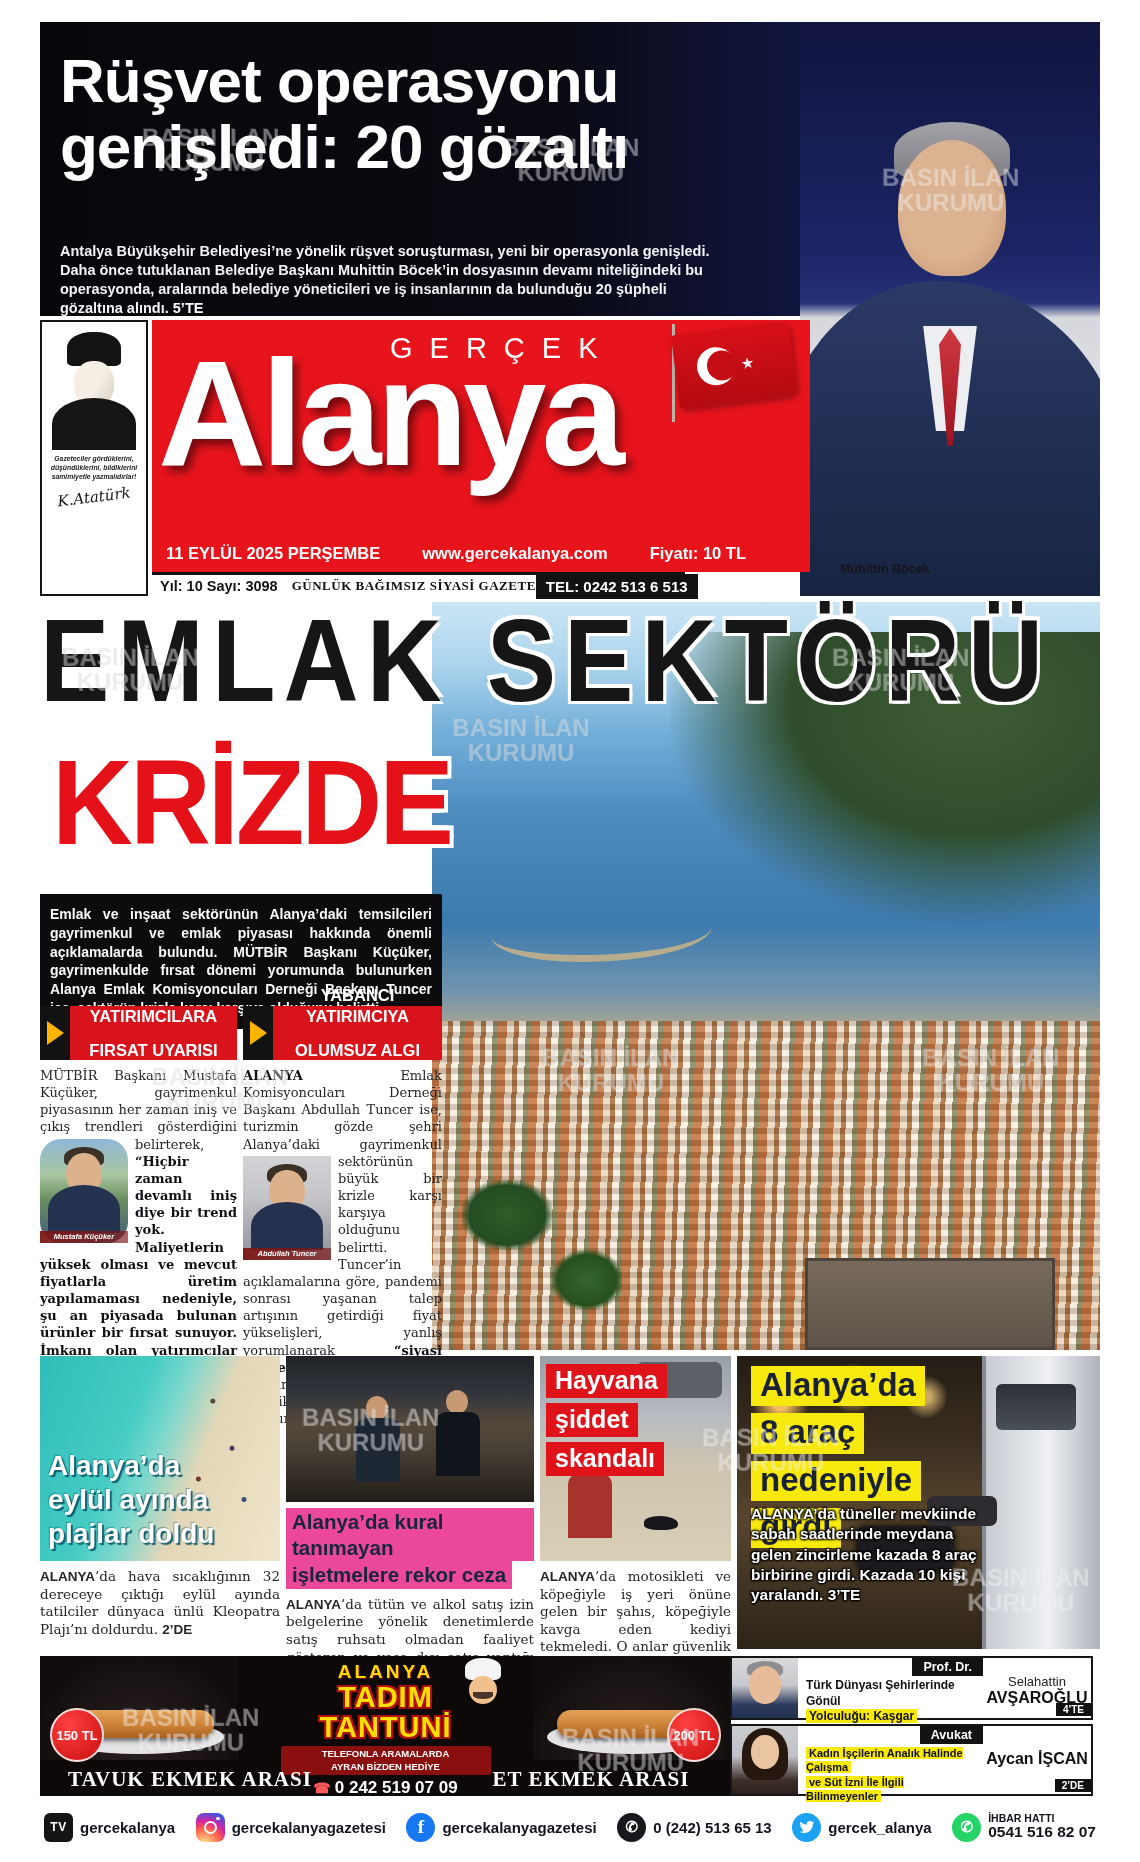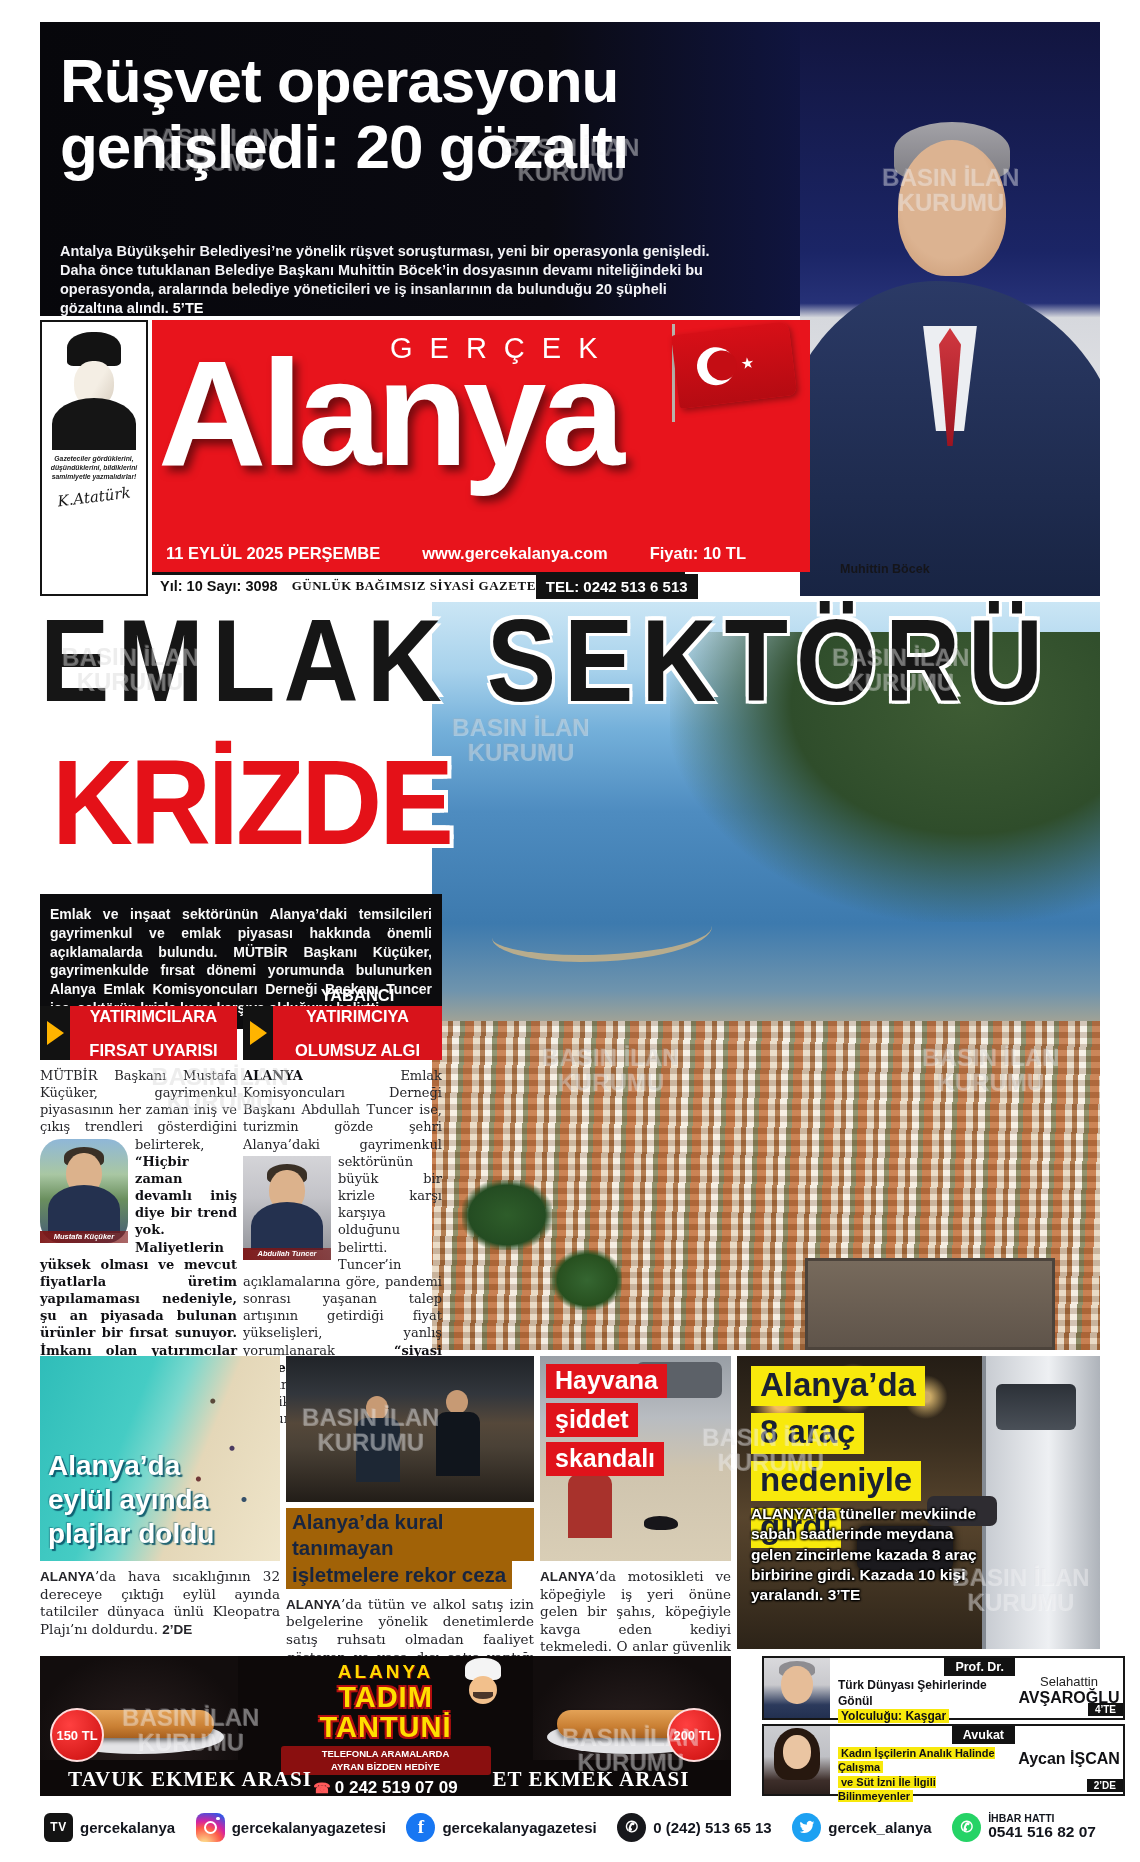--- a/index.html
+++ b/index.html
@@ -123,21 +123,21 @@
       radial-gradient(circle at 66% 60%, #703838 0 2px, rgba(0,0,0,0) 3px),
       radial-gradient(circle at 85% 70%, #35506a 0 2px, rgba(0,0,0,0) 3px),
       linear-gradient(112deg,#2fbdb9 0%,#45ccc4 36%,#7cd8cd 48%,#e4d7b8 63%,#efe5ca 100%); }
   .bs-a-head { position:absolute; left:8px; bottom:10px; font-weight:bold; font-size:28px; line-height:1.22;
     color:#fff; text-shadow:2px 2px 1px rgba(10,85,105,0.9), -1px -1px 1px rgba(10,85,105,0.45); }
   .bar-bg { background:linear-gradient(180deg,#202328 0%,#32363c 26%,#55483a 46%,#4a4136 62%,#221d18 100%); }
   .fig { position:absolute; }
   .fig .f-head { position:absolute; left:10px; top:0; width:22px; height:24px; border-radius:50%; background:#c79a74; }
   .fig .f-vest { position:absolute; left:0; top:22px; width:44px; height:64px; border-radius:10px 10px 0 0; background:#1d2734; }
   .fig.f2 .f-vest { background:#10151c; }
-  .ylw-line { display:inline-block; background:#a16207; color:#18253f; font-weight:bold; font-size:20.5px;
+  .ylw-line { display:inline-block; background:#ec4899; color:#18253f; font-weight:bold; font-size:20.5px;
     padding:1px 6px; line-height:1.25; }
   .red-line { display:block; width:fit-content; background:#e0131b; color:#fff; font-weight:bold; font-size:25px;
     padding:2px 9px 3px; margin-bottom:5px; }
   .lot-bg { background:linear-gradient(180deg,#989ea5 0%,#b8bcc1 30%,#cfc4ae 55%,#d9ceb6 100%); }
   .car { position:absolute; border-radius:7px; }
   .tunnel-bg { background:
       radial-gradient(circle at 12% 16%, rgba(255,196,98,0.95) 0 7px, rgba(255,196,98,0) 28px),
       radial-gradient(circle at 32% 11%, rgba(255,205,115,0.85) 0 6px, rgba(255,205,115,0) 25px),
       radial-gradient(circle at 52% 14%, rgba(255,214,128,0.75) 0 5px, rgba(255,205,115,0) 22px),
       linear-gradient(180deg,#241d15 0%,#3b2f20 30%,#58452d 55%,#2c2318 100%); }
@@ -169,21 +169,21 @@
   .ad-phone { color:#fff; font-weight:bold; font-size:17px; }
   .ad-phone .glyph { color:#ff5a5a; font-size:14px; margin-right:4px; }
   .ad-label { position:absolute; bottom:4px; width:300px; text-align:center; color:#fff; font-weight:bold;
     font-size:21px; font-family:"Liberation Serif", serif; letter-spacing:1px; }
   .chef { position:absolute; right:24px; top:2px; width:52px; height:56px; }
   .chef-hat { position:absolute; left:8px; top:0; width:36px; height:22px; background:#f4f4f4; border-radius:45% 45% 20% 20%; }
   .chef-face { position:absolute; left:12px; top:18px; width:28px; height:28px; background:#f2c08c; border-radius:50%; }
   .chef-must { position:absolute; left:16px; top:34px; width:20px; height:7px; background:#4a3categor; background:#4a352a; border-radius:0 0 50% 50%; }
 
   
-  .cb { left:762px; width:363px; background:#fff; border:2px solid #161616; z-index:3; display:flex; }
+  .cb { left:730px; width:363px; background:#fff; border:2px solid #161616; z-index:3; display:flex; }
   .cb-photo { width:66px; align-self:stretch; position:relative; overflow:hidden; }
   .cb1-bg { background:linear-gradient(180deg,#d9d9dc 0%,#c9c9cd 45%,#2c3a5c 78%,#223050 100%); }
   .cb2-bg { background:linear-gradient(180deg,#cccdd1 0%,#bfc0c5 45%,#3d2e2a 80%,#2d211d 100%); }
   .cb-face { position:absolute; left:17px; top:8px; width:32px; height:38px; border-radius:48%; background:#e6bd98; }
   .cb-hair-m { position:absolute; left:15px; top:3px; width:36px; height:16px; border-radius:50% 50% 30% 30%; background:#8e8d91; }
   .cb-hair-f { position:absolute; left:10px; top:2px; width:46px; height:52px; border-radius:48% 48% 30% 30%; background:#27180f; }
   .cb-face-f { position:absolute; left:19px; top:9px; width:28px; height:34px; border-radius:48%; background:#eac5a2; }
   .cb-tab { position:absolute; right:0; top:0; background:#121212; color:#fff; font-weight:bold; font-size:12.5px;
     padding:2px 11px; }
   .cb-ref { position:absolute; right:0; bottom:2px; background:#121212; color:#fff; font-weight:bold; font-size:10px;

